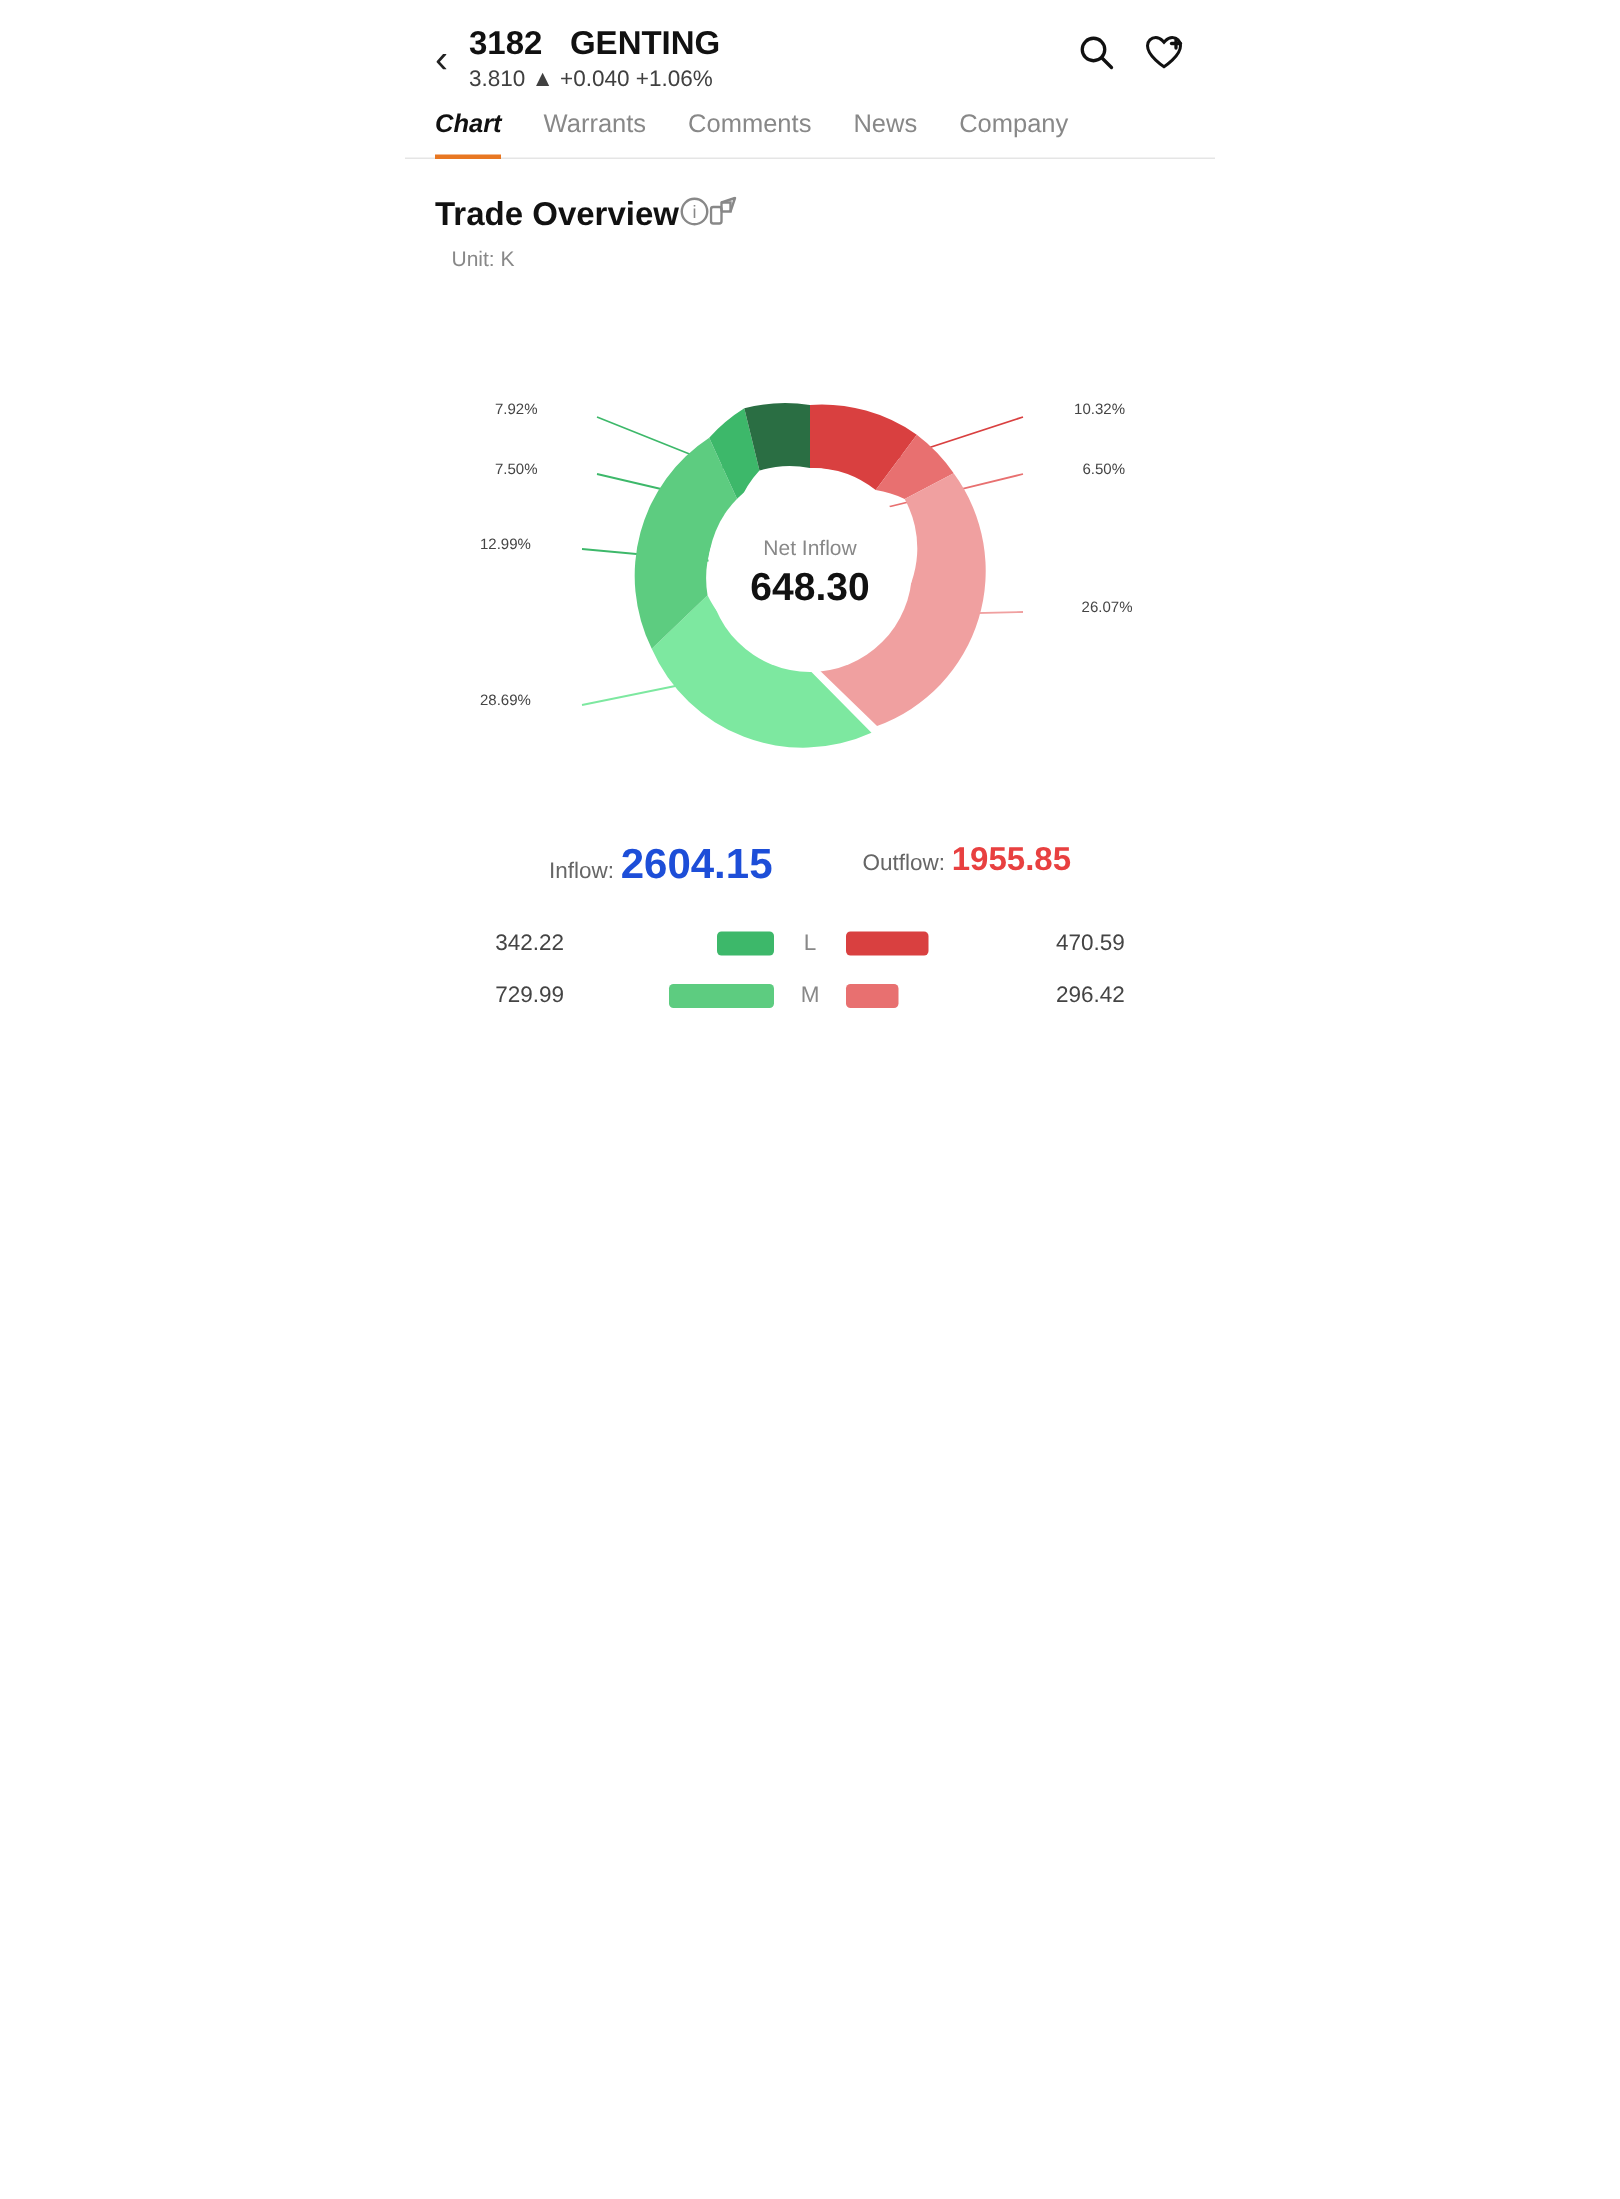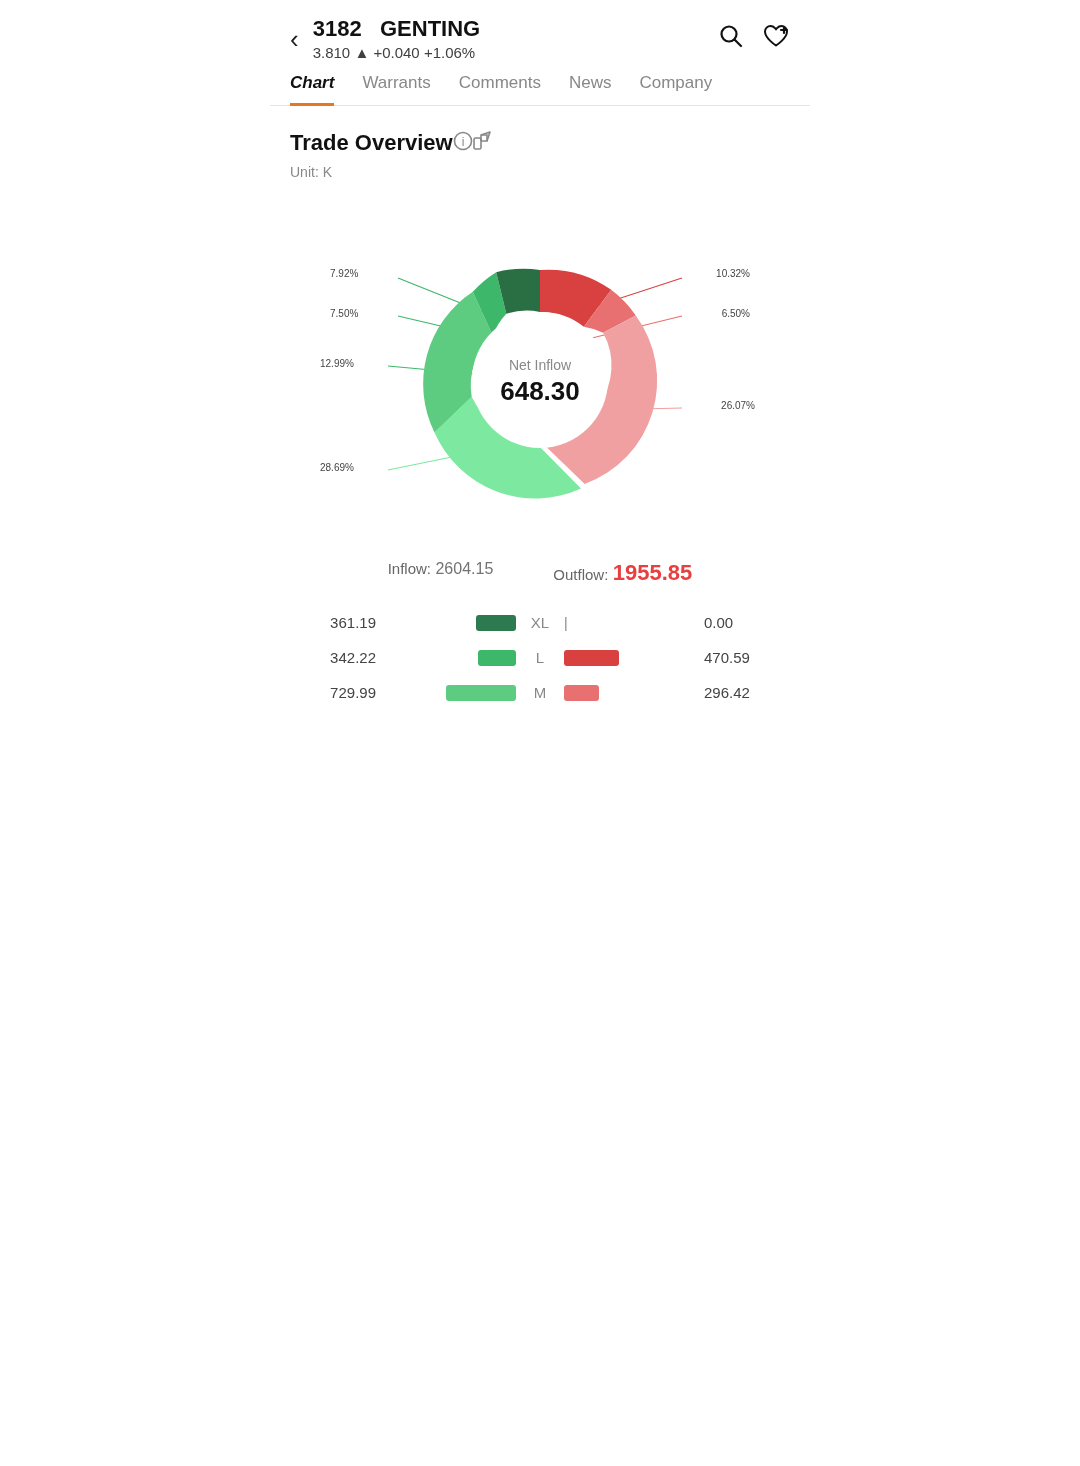--- a/index.html
+++ b/index.html
@@ -99,20 +99,21 @@
     .share-icon {
       font-size: 18px;
       color: #888;
       cursor: pointer;
     }
 
     .unit-label {
       font-size: 14px;
       color: #888;
       margin-bottom: 20px;
+      margin-left: 11px;
     }
 
     
     .chart-container {
       position: relative;
       width: 100%;
       display: flex;
       justify-content: center;
       align-items: center;
     }
@@ -139,23 +140,23 @@
       gap: 60px;
       margin-bottom: 28px;
     }
     .flow-item {}
     .flow-label {
       font-size: 15px;
       color: #666;
       display: inline;
     }
     .flow-value-green {
-      font-size: 16px;
-      font-weight: 400;
-      color: #737373;
+      font-size: 28px;
+      font-weight: 700;
+      color: #1d4ed8;
     }
     .flow-value-red {
       font-size: 22px;
       font-weight: 700;
       color: #e84040;
     }
 
     
     .bar-table {
       width: 100%;
@@ -338,31 +339,20 @@
       <span class="flow-value-green">2604.15</span>
     </div>
     <div class="flow-item">
       <span class="flow-label">Outflow:</span>
       <span class="flow-value-red">1955.85</span>
     </div>
   </div>
 
   <div class="bar-table">
 
-    <div class="bar-row">
-      <div class="bar-value-left">361.19</div>
-      <div class="bar-visual-left">
-        <div class="bar bar-green-dark" style="width:40px;"></div>
-      </div>
-      <div class="bar-label-center">XL</div>
-      <div class="bar-visual-right">
-        <span style="font-size:14px;color:#888;margin-right:4px;">|</span>
-      </div>
-      <div class="bar-value-right">0.00</div>
-    </div>
 
     <div class="bar-row">
       <div class="bar-value-left">342.22</div>
       <div class="bar-visual-left">
         <div class="bar bar-green-med" style="width:38px;"></div>
       </div>
       <div class="bar-label-center">L</div>
       <div class="bar-visual-right">
         <div class="bar bar-red-dark" style="width:55px;"></div>
       </div>

